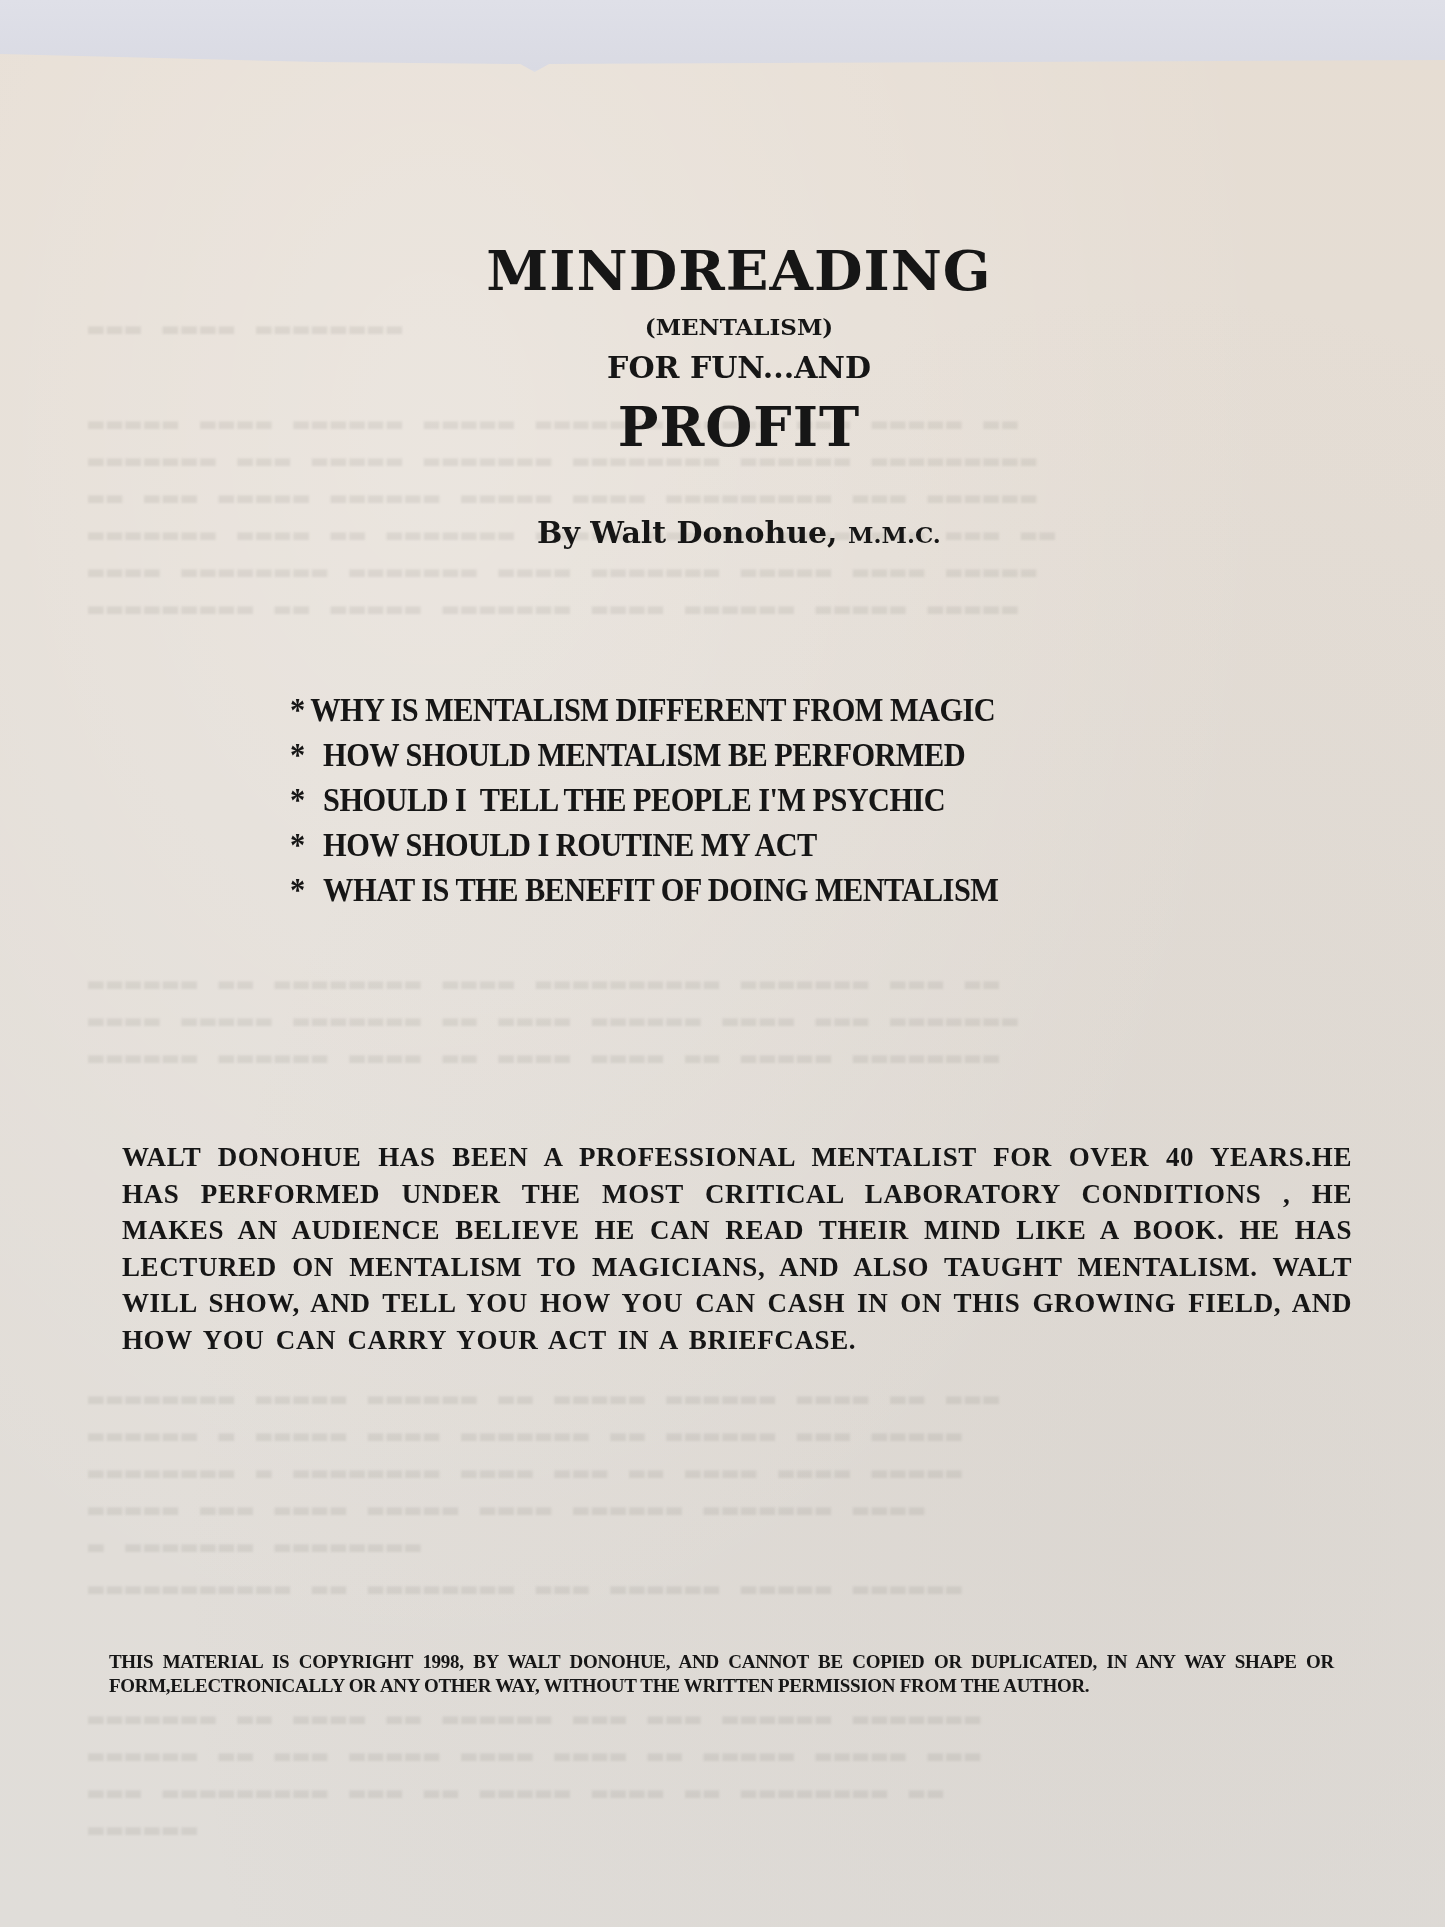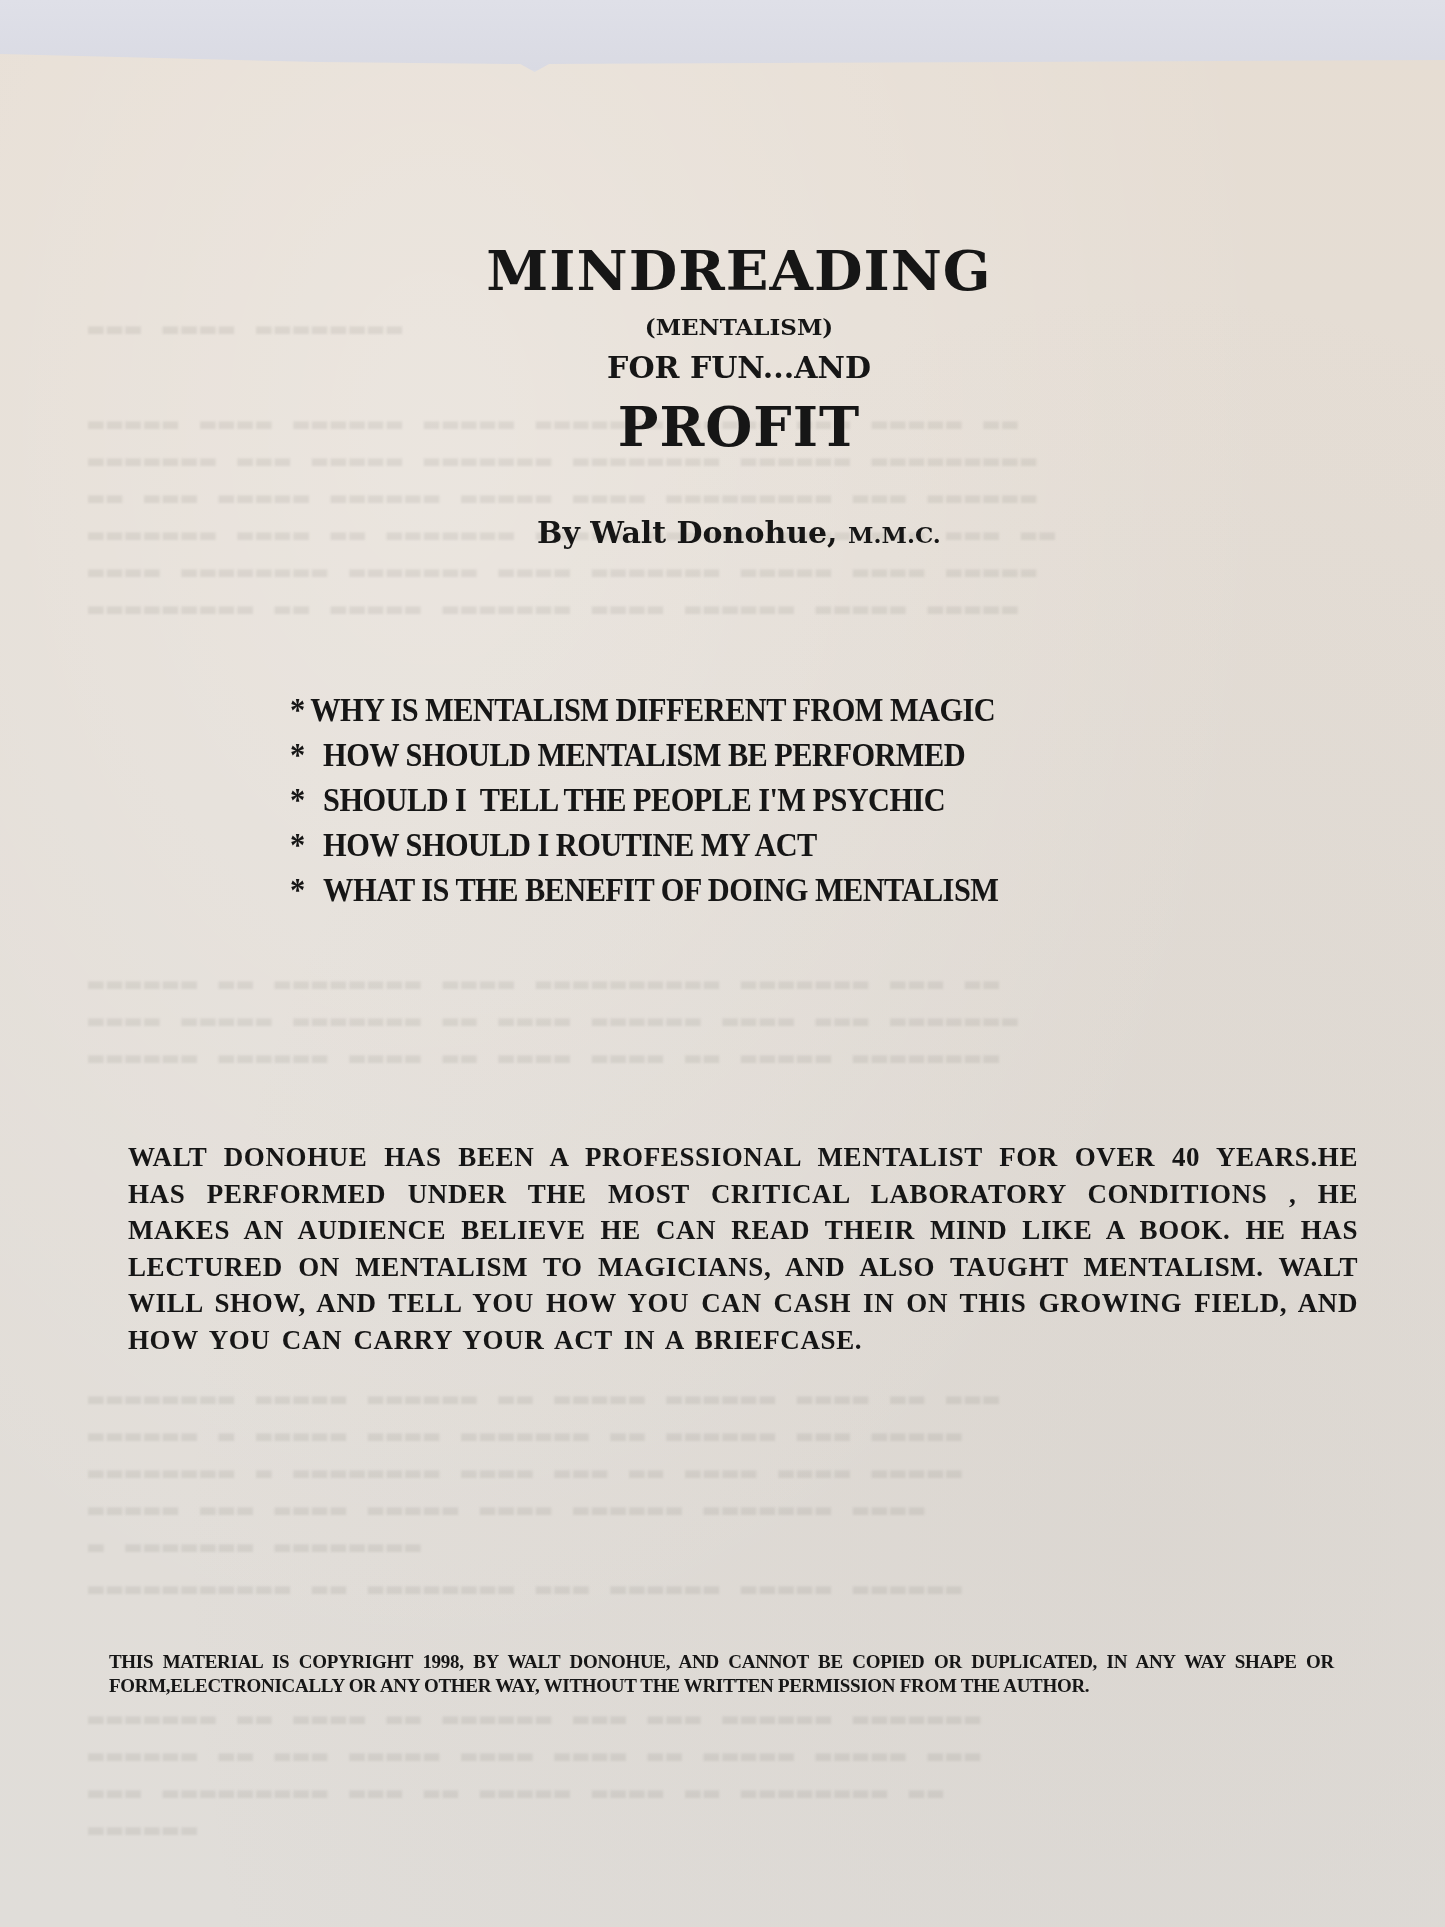--- a/index.html
+++ b/index.html
@@ -112,21 +112,21 @@
   }
   .bullets li.first .star {
     width: 20px;
   }
   .bullets li .txt {
     margin-left: 10px;
   }
   .bullets li.first .txt { margin-left: 2px; }
   .bio {
     position: absolute;
-    left: 128px;
+    left: 122px;
     top: 1112px;
     width: 1230px;
     font-family: "Liberation Serif", "DejaVu Serif", serif;
     font-size: 27px;
     line-height: 36.5px;
     text-align: justify;
     text-align-last: left;
     letter-spacing: 0.6px;
     word-spacing: 4px;
   }

